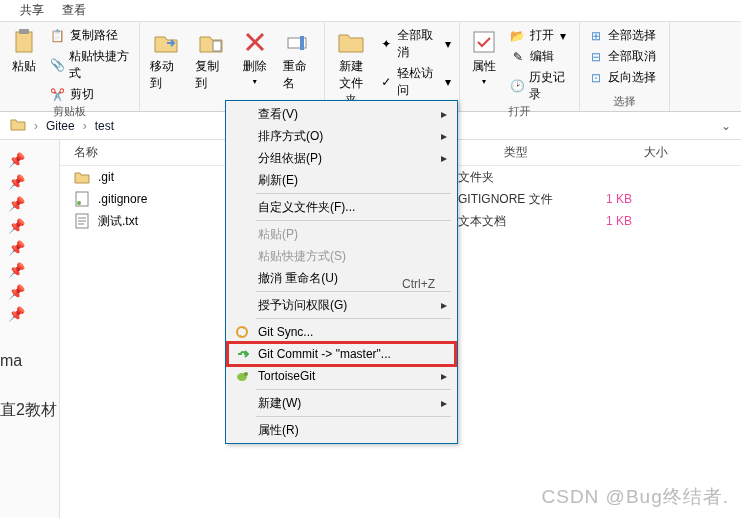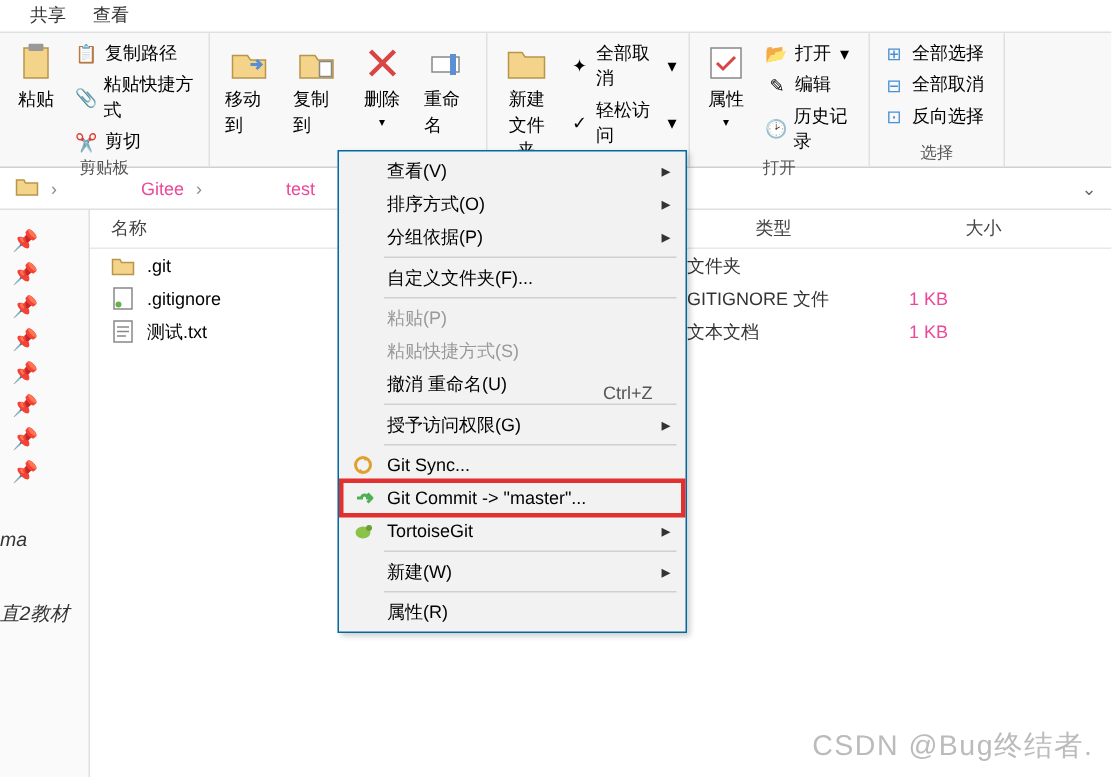--- a/index.html
+++ b/index.html
@@ -11,28 +11,28 @@
 .ribbon { height: 90px; background: #f8f8f8; border-bottom: 1px solid #d0d0d0; display: flex; }
 .rgroup { display: flex; flex-direction: column; justify-content: space-between; border-right: 1px solid #e0e0e0; padding: 4px 6px 2px; }
 .rgroup-body { display: flex; gap: 6px; align-items: flex-start; }
 .rgroup-label { text-align: center; color: #555; font-size: 11px; }
 .rbtn-big { display: flex; flex-direction: column; align-items: center; gap: 2px; cursor: pointer; padding: 2px 4px; }
 .rbtn-big .ico { width: 28px; height: 28px; display: flex; align-items: center; justify-content: center; }
 .rbtn-small { display: flex; align-items: center; gap: 4px; font-size: 11px; cursor: pointer; padding: 1px 2px; }
 .rbtn-small .ico-s { width: 16px; height: 16px; display: flex; align-items: center; justify-content: center; }
 
 .breadcrumb { height: 28px; border-bottom: 1px solid #e0e0e0; display: flex; align-items: center; padding-left: 10px; gap: 8px; position: relative; }
-.bc-item { color: #ec4899; margin-left: 48px; }
+.bc-item { color: #0f172a; }
 .bc-sep { color: #888; }
 .bc-dd { position: absolute; right: 10px; color: #666; }
 
 .content { display: flex; height: 378px; }
 .sidebar { width: 60px; border-right: 1px solid #e0e0e0; background: #fafafa; padding-top: 6px; }
 .pin { color: #888; font-size: 14px; margin: 6px 0 0 8px; display: block; }
-.sidelabel { position: absolute; top: 352px; left: 0; font-size: 13px; color: #333; font-style: italic; }
+.sidelabel { position: absolute; top: 352px; left: 0; font-size: 16px; color: #333; }
 
 .filelist { flex: 1; position: relative; }
 .listhead { height: 26px; display: flex; align-items: center; border-bottom: 1px solid #e8e8e8; padding-left: 14px; color: #444; }
 .listhead .col-name { width: 360px; }
 .listhead .col-type { width: 140px; }
 .listhead .col-size { width: 80px; }
 .row { height: 22px; display: flex; align-items: center; padding-left: 14px; gap: 8px; }
 .row .fname { width: 352px; }
 .row .ftype { width: 140px; color: #333; }
 .row .fsize { width: 80px; color: #ec4899; }
@@ -285,20 +285,23 @@
       <span class="arrow">▸</span>
     </div>
   <div class="mitem">
       <span class="mlabel">排序方式(O)</span>
       <span class="arrow">▸</span>
     </div>
   <div class="mitem">
       <span class="mlabel">分组依据(P)</span>
       <span class="arrow">▸</span>
     </div>
+  <div class="mitem">
+      <span class="mlabel">刷新(E)</span>
+    </div>
   <div class="msep"></div>
   <div class="mitem">
       <span class="mlabel">自定义文件夹(F)...</span>
     </div>
   <div class="msep"></div>
   <div class="mitem disabled">
       <span class="mlabel">粘贴(P)</span>
     </div>
   <div class="mitem disabled">
       <span class="mlabel">粘贴快捷方式(S)</span>

